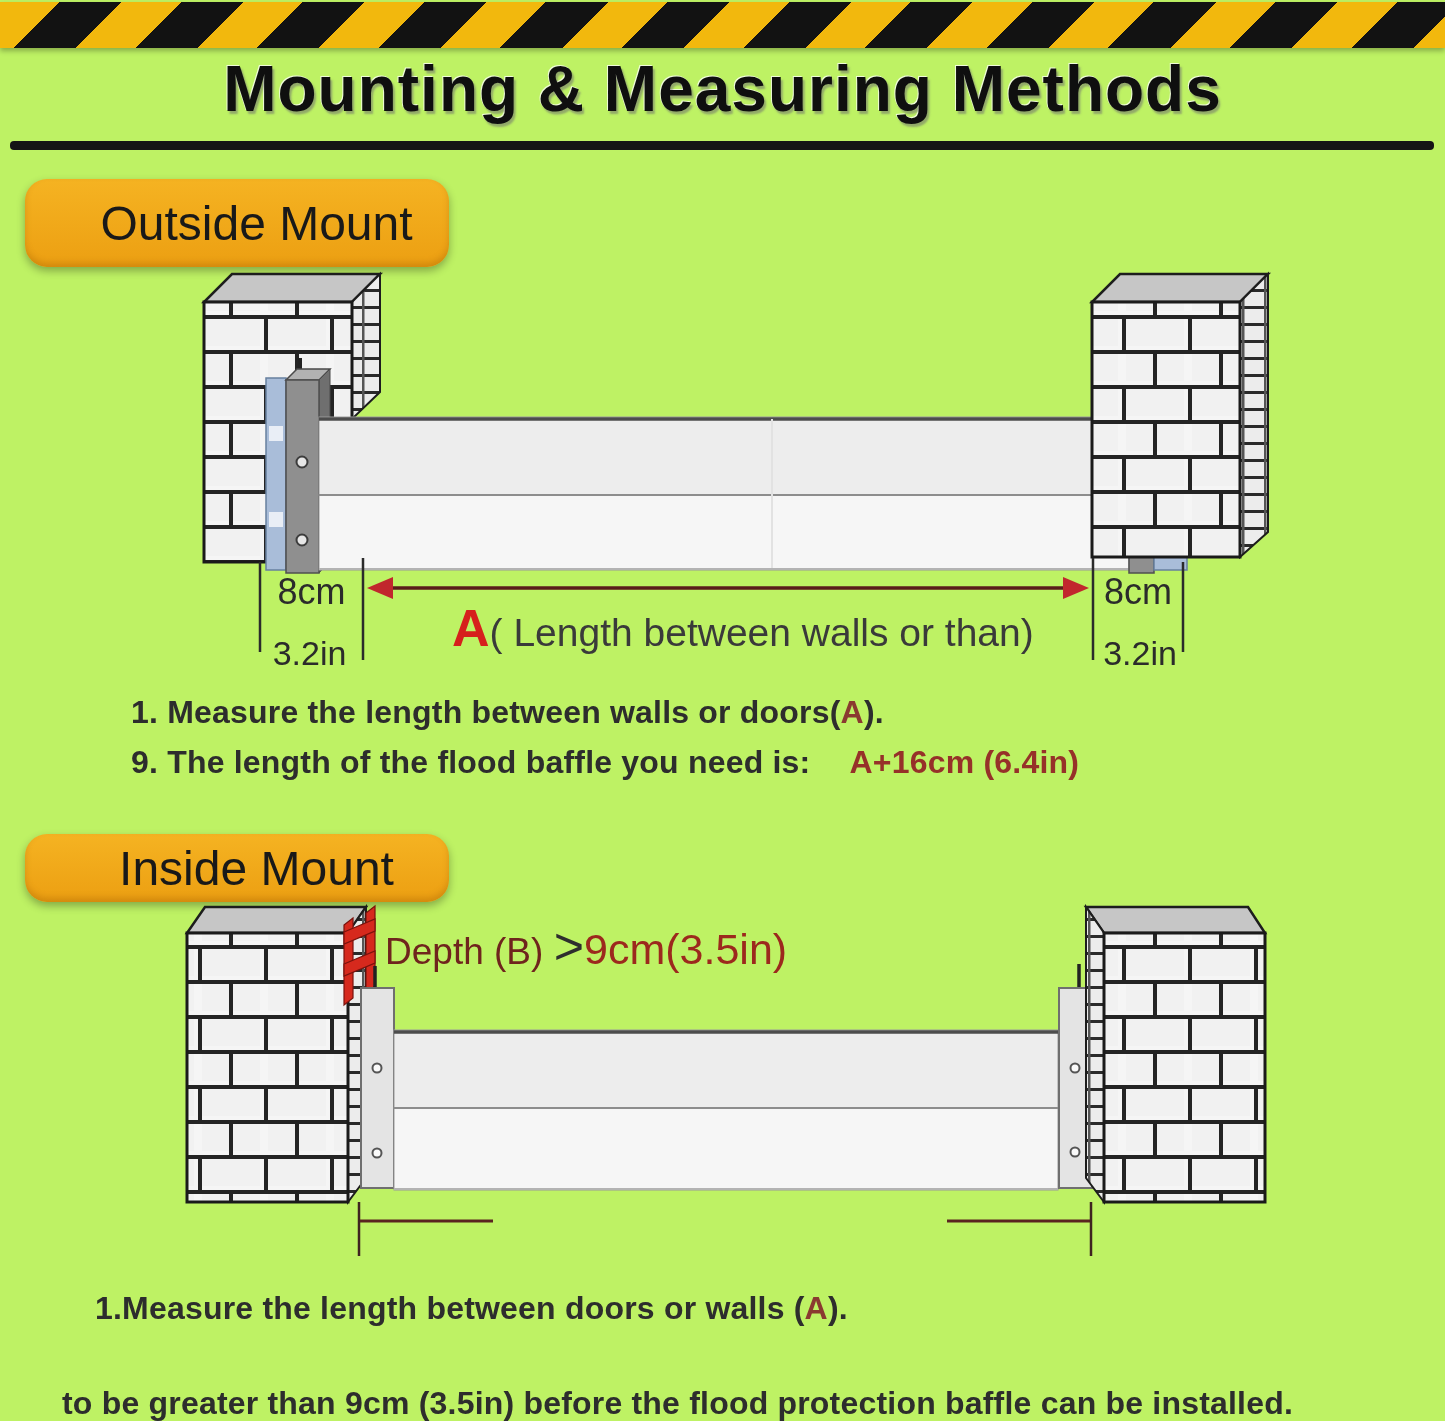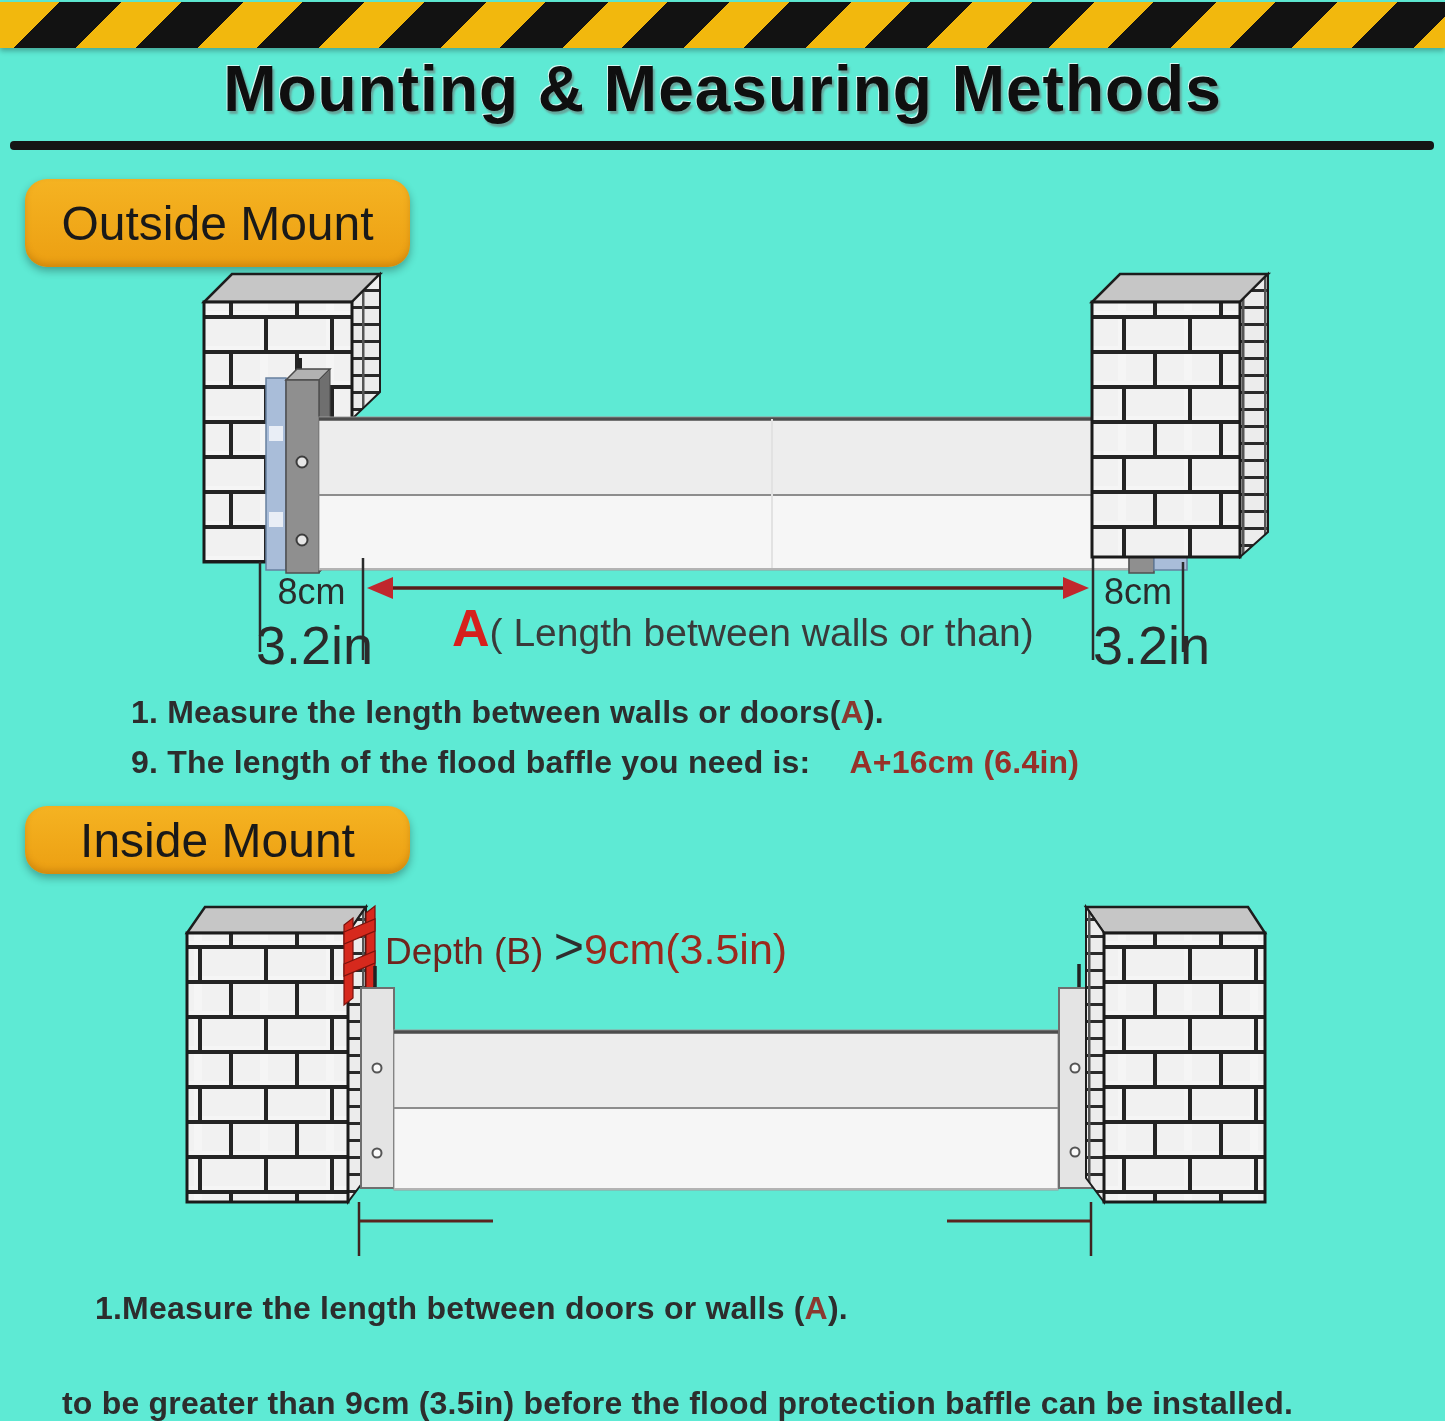--- a/index.html
+++ b/index.html
@@ -1,18 +1,18 @@
 <!DOCTYPE html>
 <html><head>
 <meta charset="utf-8">
 <style>
   html,body { margin:0; padding:0; background:#ffffff; }
   .page {
     position:relative; width:1445px; height:1421px; overflow:hidden;
-    background:#5eead4; font-family:"Liberation Sans", sans-serif;
+    background:#bef264; font-family:"Liberation Sans", sans-serif;
   }
 
   
   .stripes {
     position:absolute; top:2px; left:0; width:1445px; height:46px;
     background: repeating-linear-gradient(135deg, #f2b80d 0 42px, #121212 42px 86px);
     box-shadow: 0 3px 5px rgba(0,0,0,0.28);
   }
   .page-title {
     position:absolute; top:52px; left:0; width:1445px; text-align:center;
@@ -25,32 +25,32 @@
     background:#151515; border-radius:4px;
   }
 
   
   .badge {
     position:absolute; left:25px; width:385px; height:88px;
     background: linear-gradient(180deg,#f5b322,#ec9f12);
     border-radius:22px;
     box-shadow: 0 4px 9px rgba(0,0,0,0.30), inset 0 -4px 6px rgba(150,85,0,0.30);
     display:flex; align-items:center; justify-content:center;
-    font-size:48px; color:#191919; white-space:nowrap;
+    font-size:48px; color:#191919; white-space:nowrap;padding-left:39px;
   }
   .badge-outside { top:179px; }
-  .badge-inside  { top:806px; height:68px; }
+  .badge-inside  { top:834px; height:68px; }
 
   
   svg { position:absolute; left:0; display:block; }
 
   
   .gap-label { position:absolute; text-align:center; color:#2b2b2b; white-space:nowrap; }
   .gap-cm { font-size:36px; }
-  .gap-in { font-size:54px; }
+  .gap-in { font-size:34px;margin-top:20px; }
 
   .span-label { position:absolute; left:452px; top:598px; white-space:nowrap; }
   .span-label .letter { font-size:52px; font-weight:bold; color:#d6201c; }
   .span-label .rest   { font-size:39px; color:#3a3a3a; }
 
   .depth-label { position:absolute; left:385px; top:916px; white-space:nowrap; }
   .depth-label .name { font-size:37px; color:#6f241d; }
   .depth-label .sym  { font-size:52px; color:#2e2e2e; }
   .depth-label .val  { font-size:43px; color:#9c291d;text-align:center; }
 

